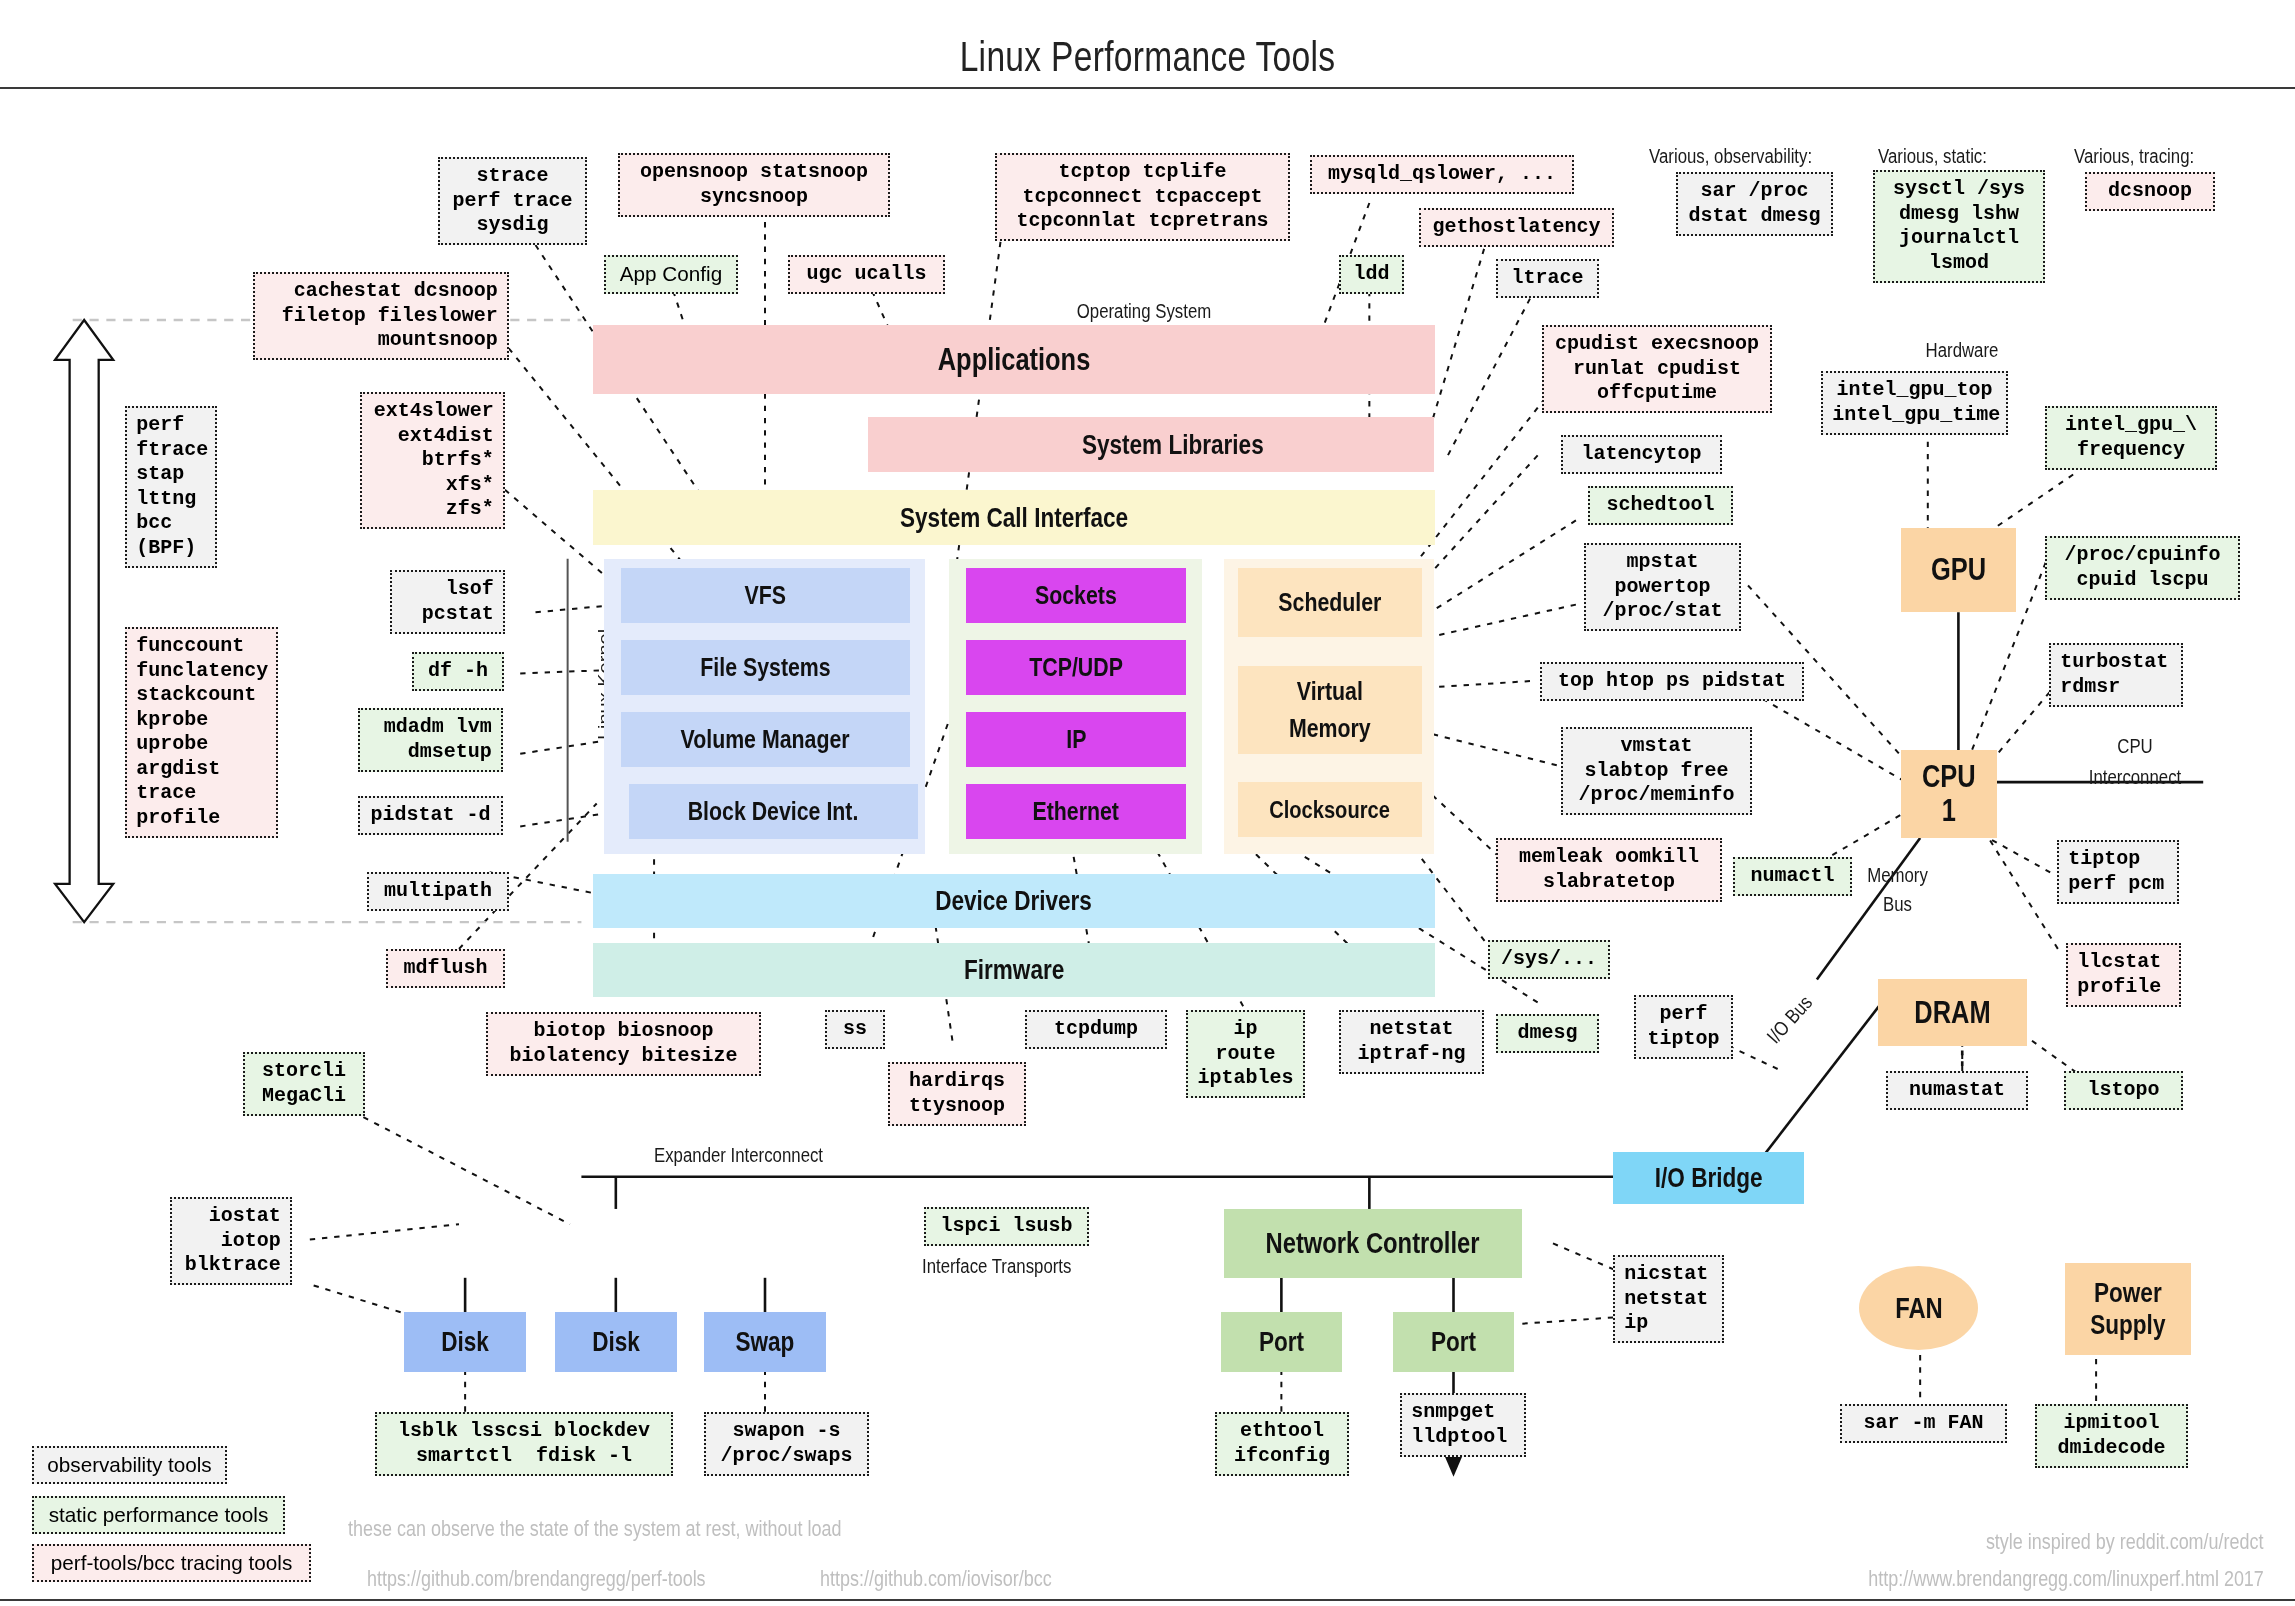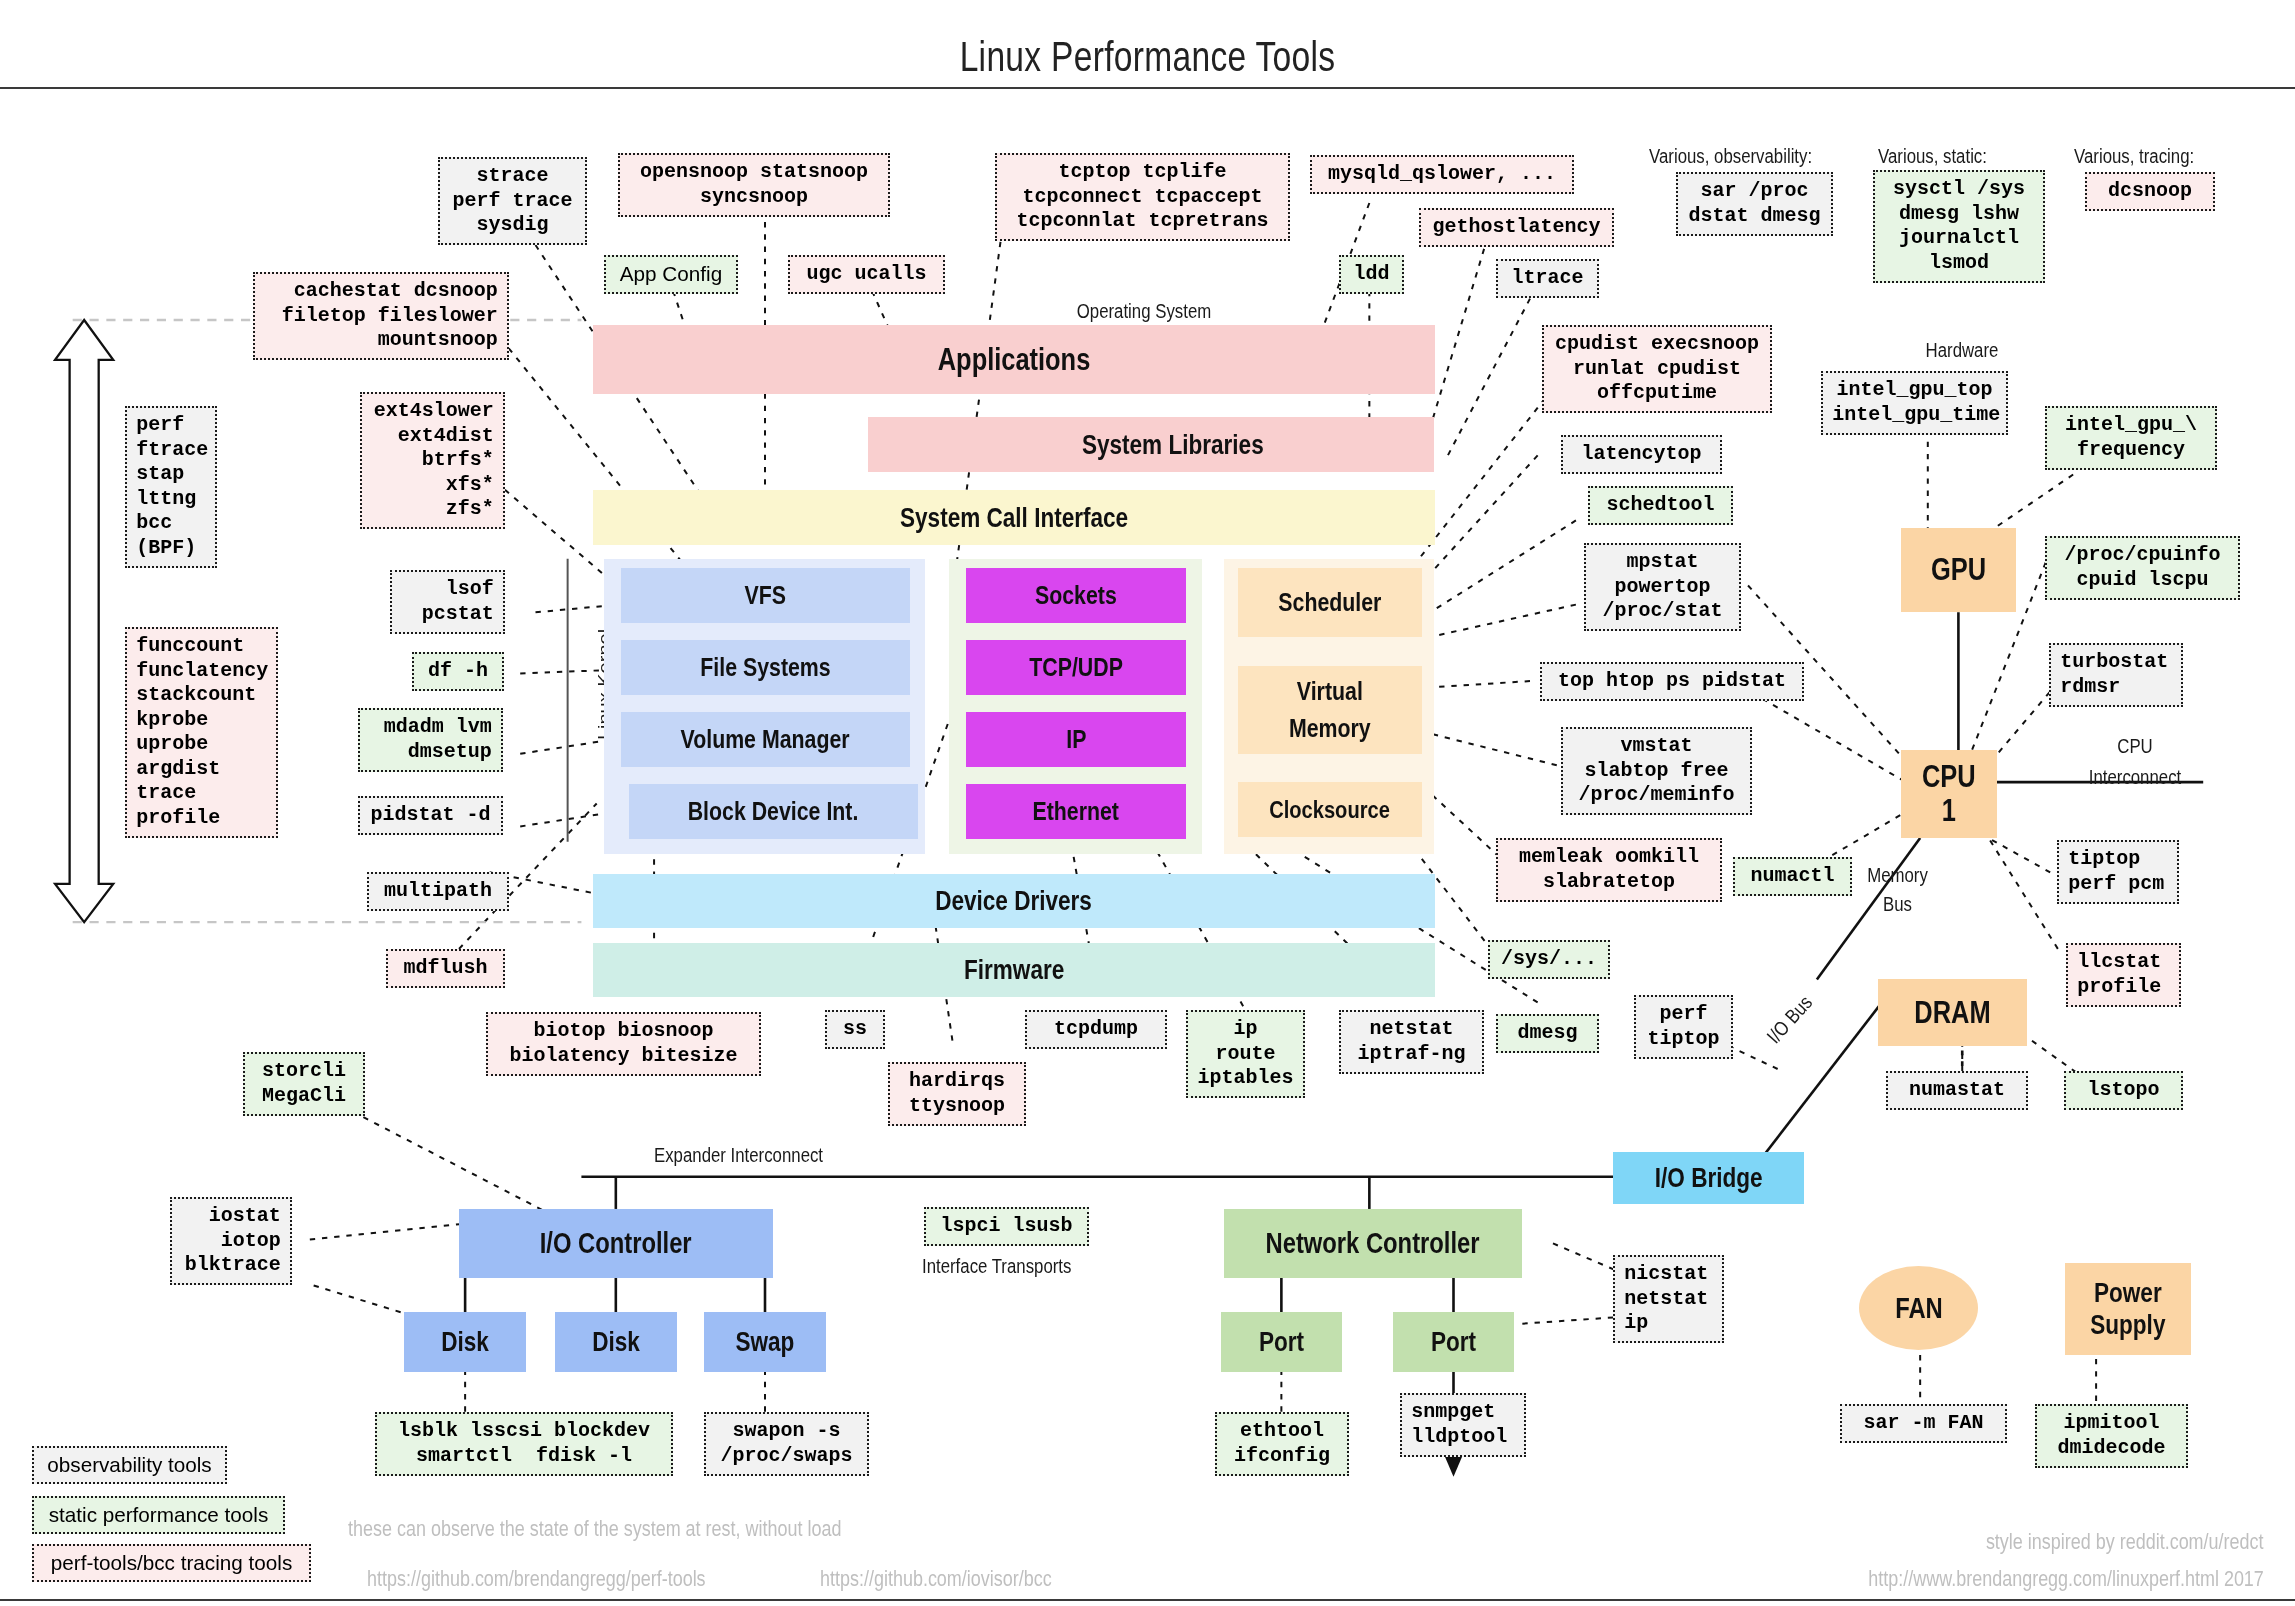--- a/index.html
+++ b/index.html
@@ -319,23 +319,20 @@
     </div>
   <div class="blk hw-orange" style="left:1901px;top:750px;width:96px;height:88px;font-size:31px;white-space:pre;line-height:34px;"><span>CPU
 1</span></div>
   <div class="blk hw-orange" style="left:1878px;top:979px;width:149px;height:67px;font-size:31px;">
       <span>DRAM</span>
     </div>
   <div class="blk hw-blue" style="left:1613px;top:1152px;width:191px;height:52px;font-size:27.5px;">
       <span>I/O Bridge</span>
     </div>
 
-  <div class="blk hw-bluebox" style="left:459px;top:1209px;width:314px;height:69px;font-size:29px;">
-      <span>I/O Controller</span>
-    </div>
   <div class="blk hw-bluebox" style="left:404px;top:1312px;width:122px;height:60px;font-size:27.5px;">
       <span>Disk</span>
     </div>
   <div class="blk hw-bluebox" style="left:555px;top:1312px;width:122px;height:60px;font-size:27.5px;">
       <span>Disk</span>
     </div>
   <div class="blk hw-bluebox" style="left:704px;top:1312px;width:122px;height:60px;font-size:27.5px;">
       <span>Swap</span>
     </div>
 

